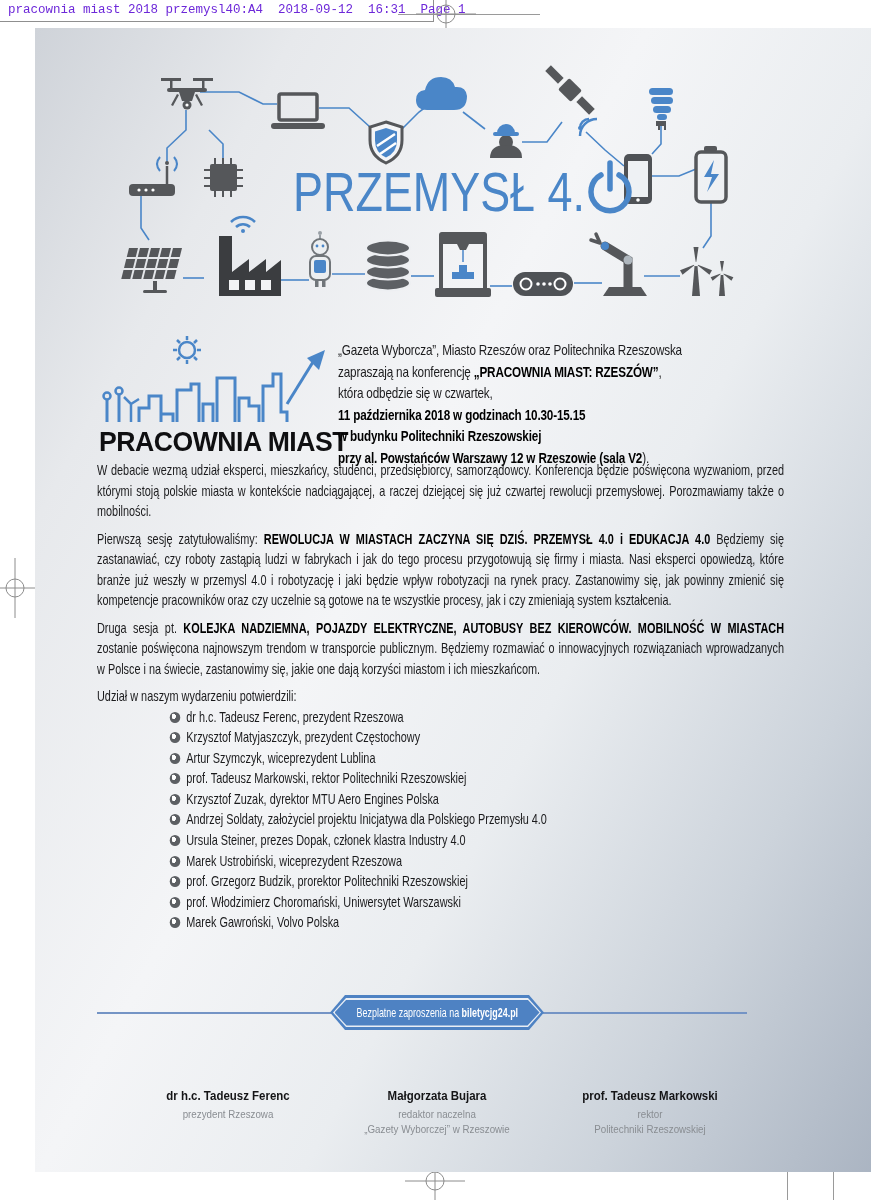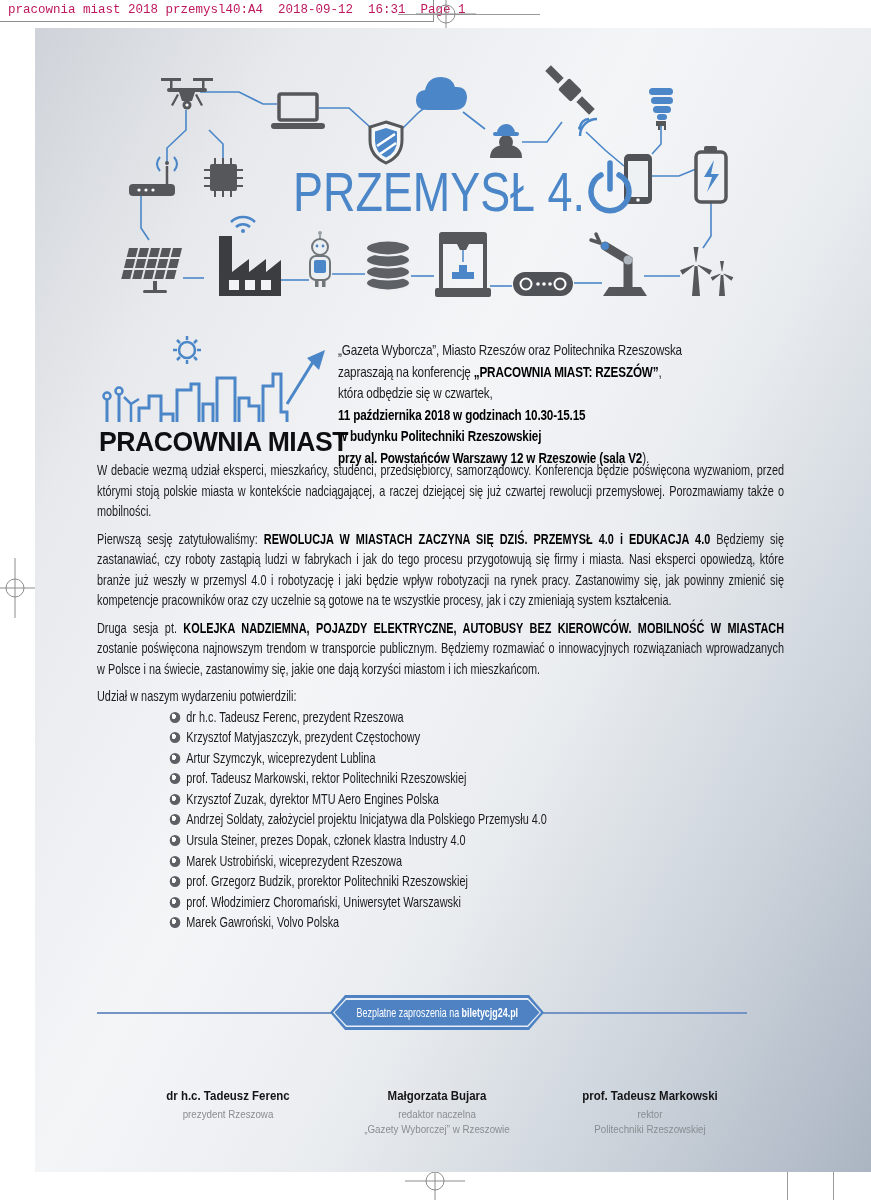--- a/index.html
+++ b/index.html
@@ -3,21 +3,21 @@
 <meta charset="utf-8">
 <style>
   html,body{margin:0;padding:0;}
   body{width:871px;height:1200px;font-family:"Liberation Sans",sans-serif;background:#fff;}
   .canvas{position:relative;width:871px;height:1200px;background:#fff;overflow:hidden;}
 
   
   .proof-header{position:absolute;left:0;top:0;width:433px;height:21px;
     border-right:1px solid #8f8f8f;border-bottom:1px solid #8f8f8f;}
   .proof-header-text{position:absolute;left:8px;top:3px;font-family:"Liberation Mono","DejaVu Sans Mono",monospace;
-    font-size:12.5px;color:#be185d;white-space:pre;}
+    font-size:12.5px;color:#6d28d9;white-space:pre;}
   .mark{position:absolute;background:#9a9a9a;}
   svg.reg{position:absolute;overflow:visible;}
   svg.reg line, svg.reg circle{stroke:#8c8c8c;stroke-width:1;fill:none;}
 
   
   .page{position:absolute;left:35px;top:28px;width:852px;height:1144px;overflow:hidden;
     background:linear-gradient(118deg,#cfd3d9 0%,#e7e9ec 18%,#f4f5f7 42%,#eaedf0 60%,#ccd3db 80%,#a9b3c1 100%);}
 
   
   .network{position:absolute;left:48px;top:22px;}

